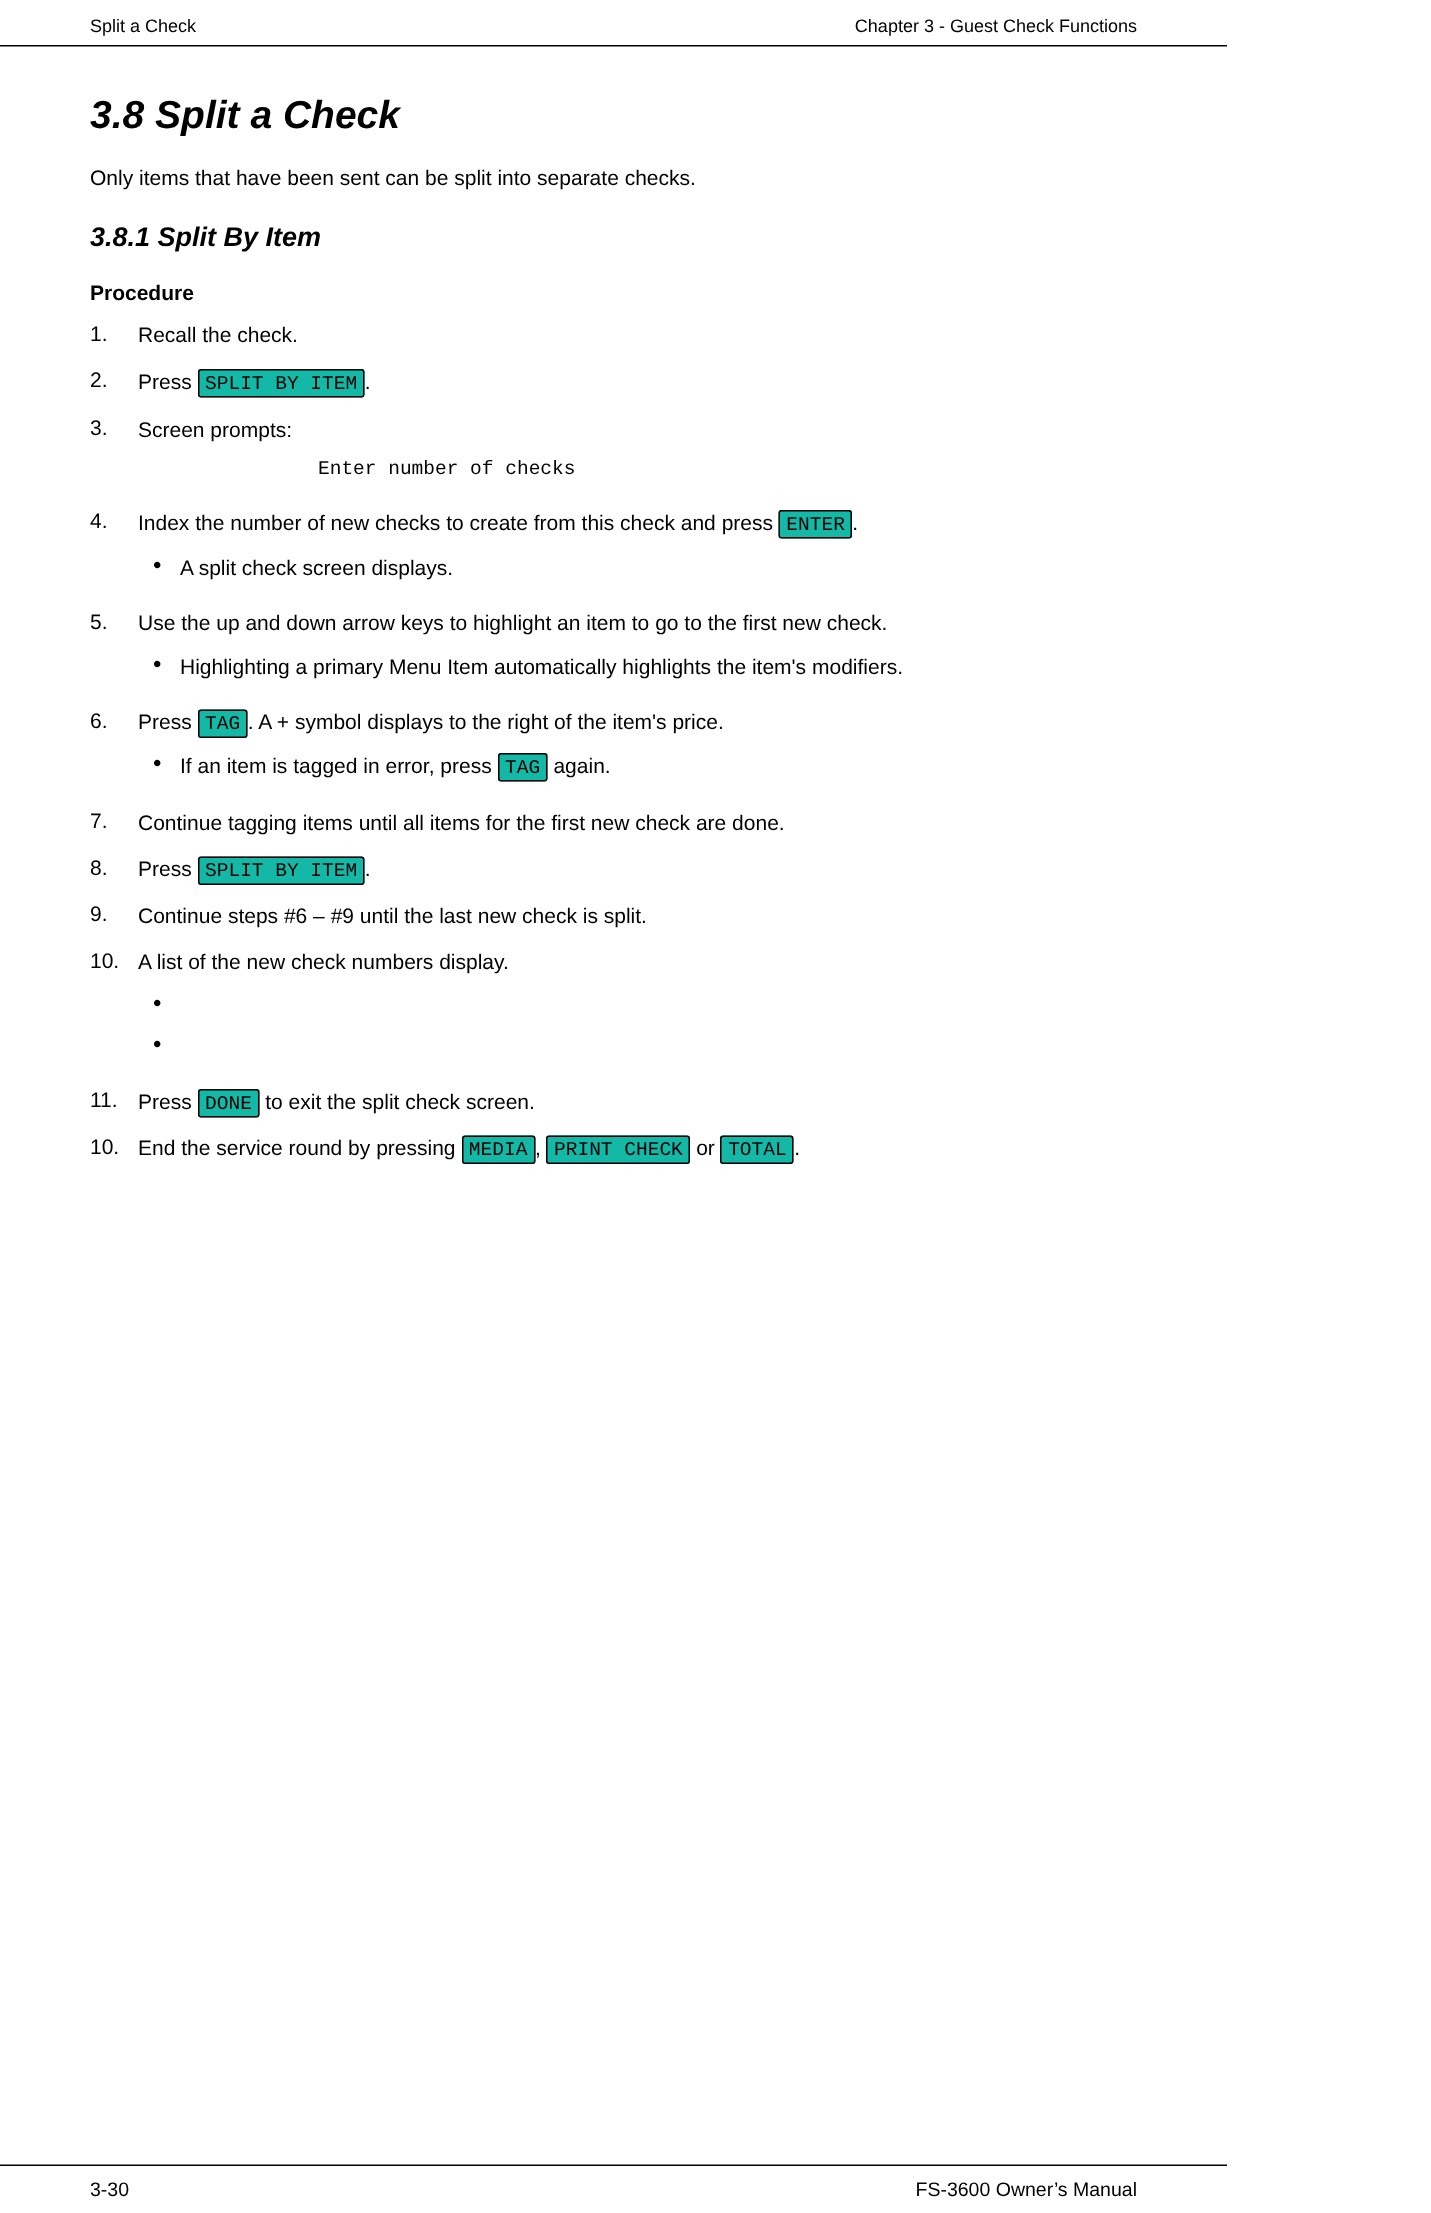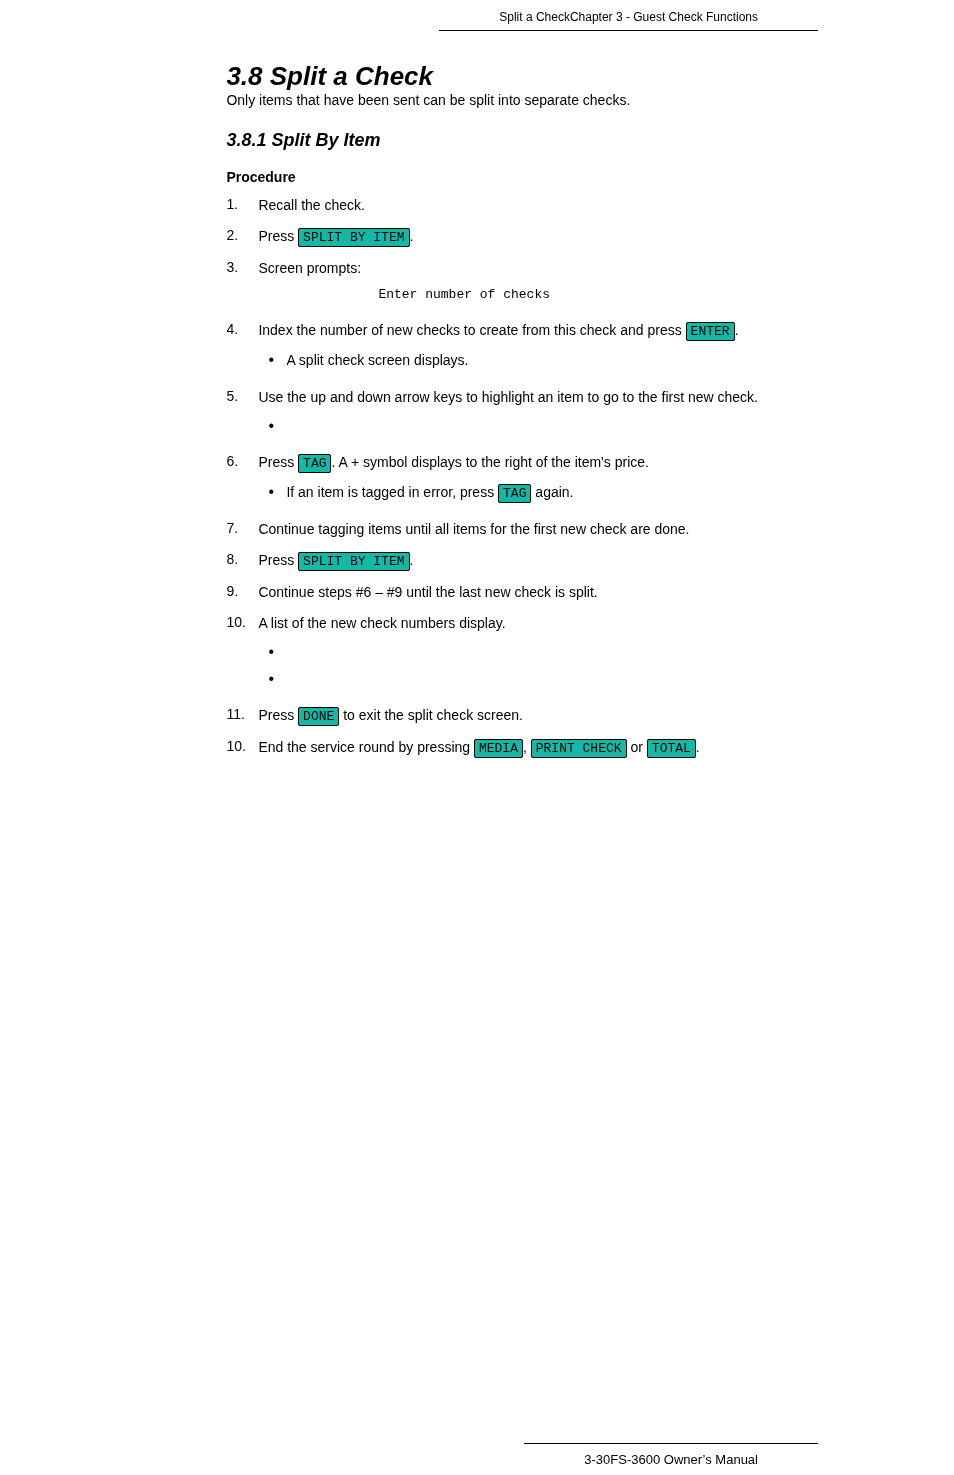--- a/index.html
+++ b/index.html
@@ -10,37 +10,37 @@
       font-size: 14px;
       width: 954px;
       min-height: 1475px;
     }
     .page {
       width: 818px;
       min-height: 1475px;
       padding: 0;
       display: flex;
       flex-direction: column;
-      align-items: flex-end;
     }
     .header-bar {
       display: flex;
       justify-content: space-between;
       padding: 10px 60px 6px 60px;
       border-bottom: 1px solid #000;
       font-size: 12px;
     }
     .content {
       padding: 20px 60px 20px 60px;
       flex: 1;
     }
     .chapter-title {
       font-size: 26px;
       font-style: italic;
       font-weight: bold;
+      margin-bottom: 18px;
       margin-top: 10px;
     }
     .intro-text {
       font-size: 14px;
       margin-bottom: 22px;
     }
     .section-title {
       font-size: 18px;
       font-style: italic;
       font-weight: bold;
@@ -161,20 +161,21 @@
         </span>
       </li>
 
       <li>
         <span class="step-num">5.</span>
         <span class="step-content">
           Use the up and down arrow keys to highlight an item to go to the first new check.
           <ul class="sub-bullets">
             <li>
               <span class="bullet-dot">•</span>
+              <span>Highlighting a primary Menu Item automatically highlights the item's modifiers.</span>
             </li>
           </ul>
         </span>
       </li>
 
       <li>
         <span class="step-num">6.</span>
         <span class="step-content">
           Press <span class="key-btn">TAG</span>.  A + symbol displays to the right of the item's price.
           <ul class="sub-bullets">

